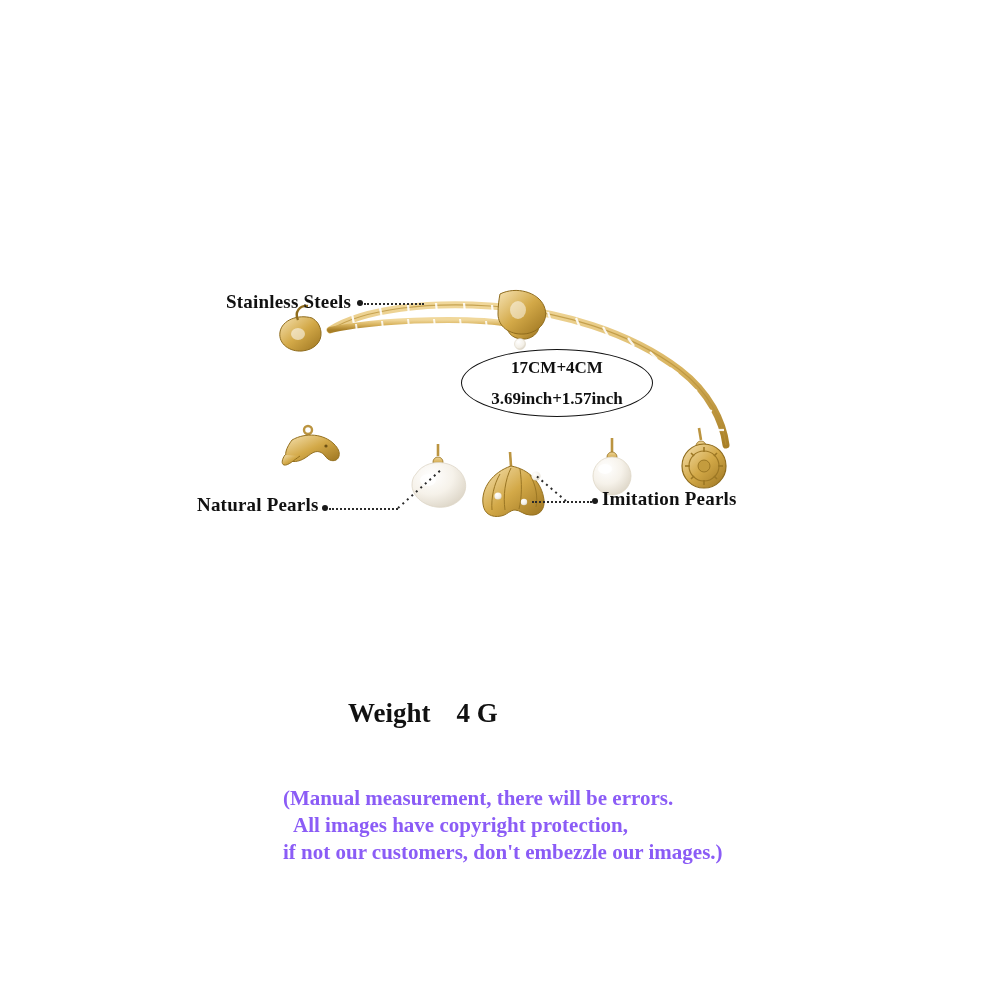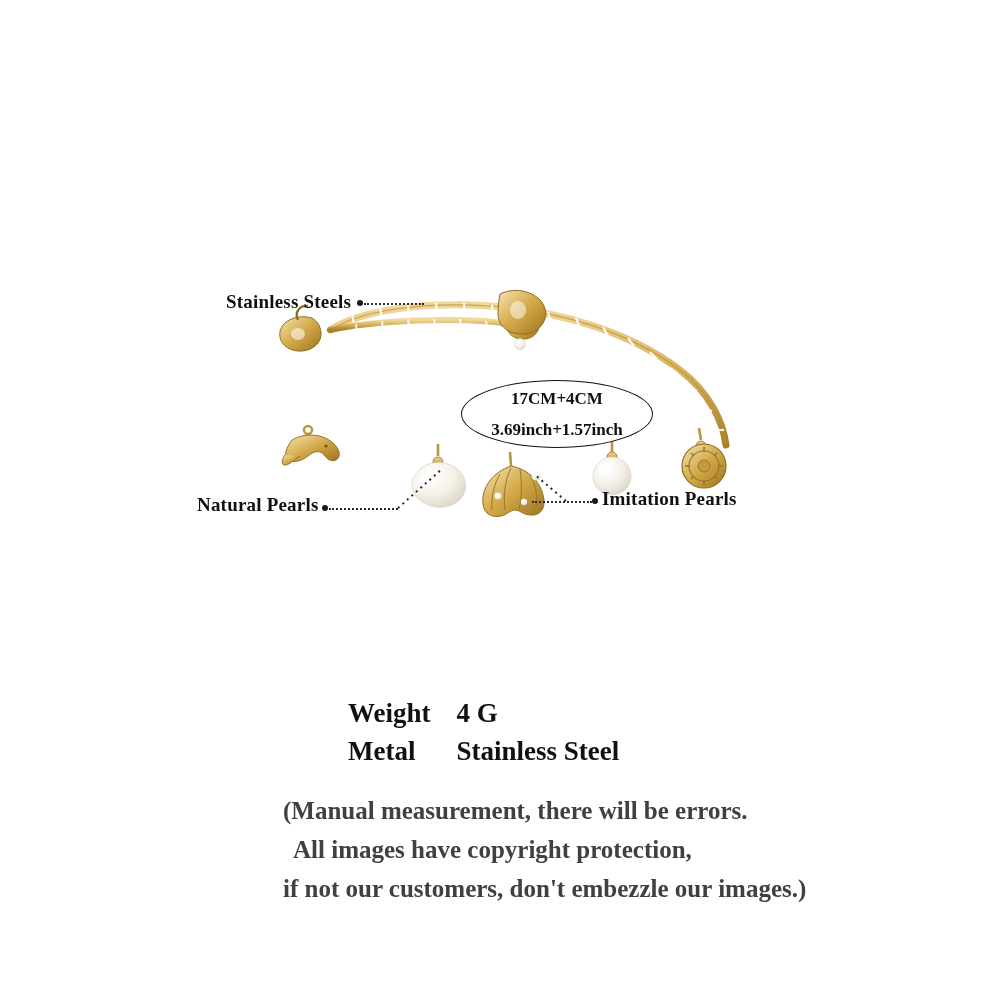--- a/index.html
+++ b/index.html
@@ -83,25 +83,24 @@
 
   .notes {
     position: absolute;
     left: 283px;
     top: 785px;
     width: 470px;
   }
   .notes div {
     font-family: "Liberation Serif", serif;
     font-weight: bold;
-    font-size: 25px;
-    color: #404040;
+    font-size: 21px;
+    color: #8b5cf6;
     line-height: 27px;
     white-space: nowrap;
-    margin-top: 12px;
   }
   .note-2 { padding-left: 10px; }
   .note-3 { padding-left: 0px; }
 
   
   #jewel {
     position: absolute;
     left: 180px;
     top: 270px;
     width: 600px;
@@ -261,35 +260,31 @@
     <line x1="2" y1="42" x2="46" y2="3" stroke="#2b2b2b" stroke-width="2" stroke-dasharray="2 4"></line>
   </svg>
 
   <div class="abs callout-label" style="left:602px; top:488px;">Imitation Pearls</div>
   <div class="abs dot" style="left:592px; top:498px;"></div>
   <div class="abs leader" style="left:532px; top:501px; width:60px;"></div>
   <svg class="abs" style="left:528px; top:470px;" width="42" height="34">
     <line x1="38" y1="31" x2="6" y2="4" stroke="#2b2b2b" stroke-width="2" stroke-dasharray="2 4"></line>
   </svg>
 
-  <div class="abs measure-ellipse" style="left:461px; top:380px; width:190px; height:66px;gap:9px;">
+  <div class="abs measure-ellipse" style="left:461px; top:349px; width:190px; height:66px;gap:9px;">
     <div class="m-line">17CM+4CM</div>
     <div class="m-line">3.69inch+1.57inch</div>
   </div>
 
   <table class="spec-table">
     <tbody>
       <tr>
         <td class="spec-key">Weight</td>
         <td class="spec-val">4  G</td>
       </tr>
-      <tr>
-        <td class="spec-key">Metal</td>
-        <td class="spec-val">Stainless Steel</td>
-      </tr>
     </tbody>
   </table>
 
   <div class="notes">
     <div class="note-1">(Manual measurement, there will be errors.</div>
     <div class="note-2">All images have copyright protection,</div>
     <div class="note-3">if not our customers, don't embezzle our images.)</div>
   </div>
 
 </div>

